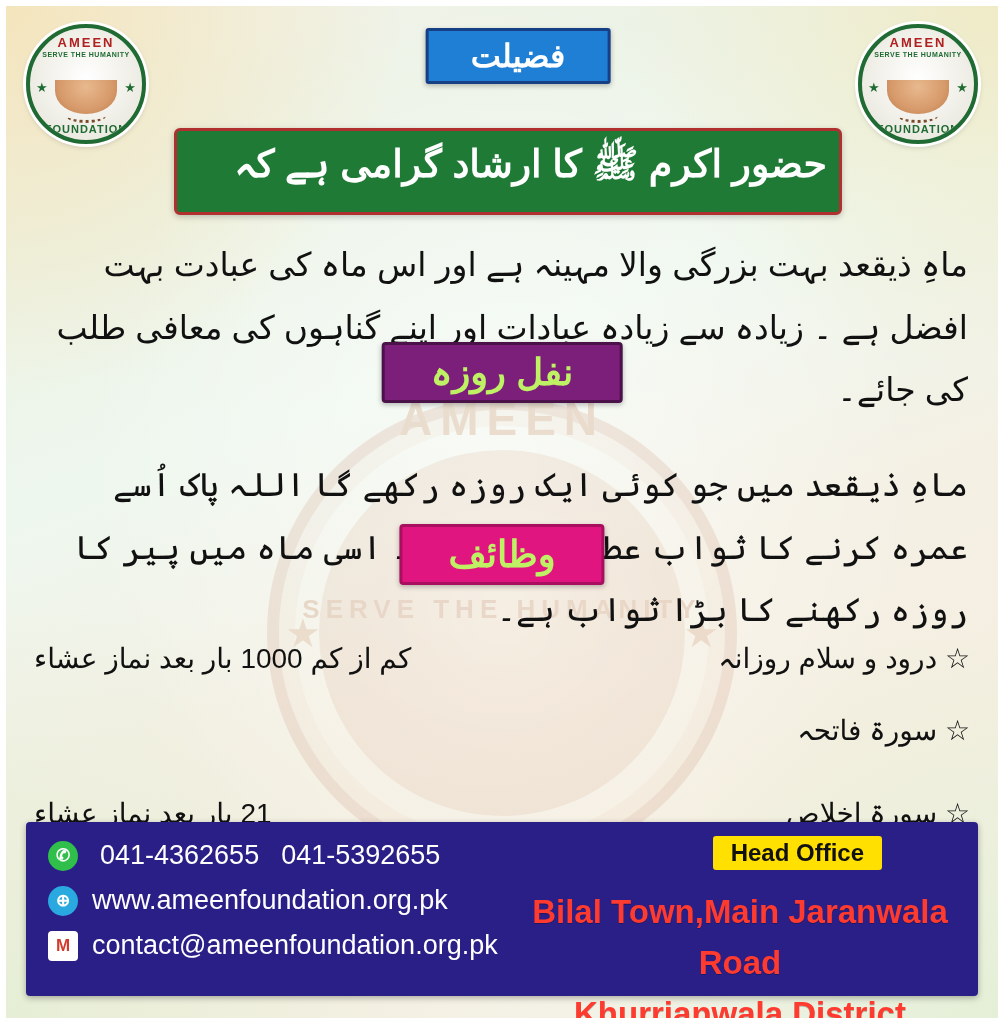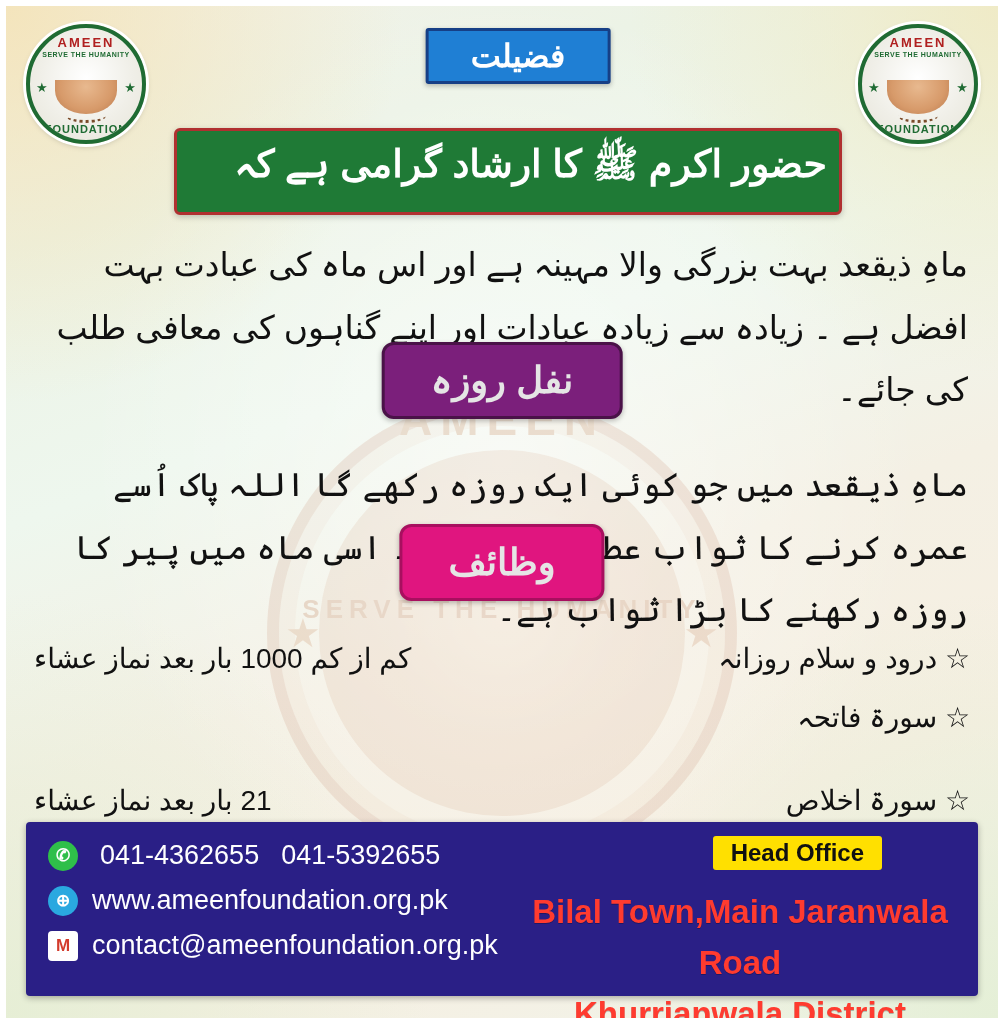--- a/index.html
+++ b/index.html
@@ -193,26 +193,26 @@
     font-size: 33px;
     line-height: 1.9;
   }
   .para-1 { left: 30px; right: 30px; top: 228px; width: auto; }
   .para-2 { left: 30px; right: 30px; top: 448px; }
 
   .section-pill {
     position: absolute;
     left: 50%;
     transform: translateX(-50%);
-    color: #e5e5e5;
+    color: #bef264;
     font-size: 37px;
     font-weight: bold;
     direction: rtl;
-    padding: 14px 46px;
-    border-radius: 12px;
+    padding: 6px 46px;
+    border-radius: 4px;
     box-shadow: 0 2px 5px rgba(0,0,0,0.25);
   }
   .pill-nafl {
     top: 336px;
     background: #7b1f7b;
     border: 3px solid #4a1248;
   }
   .pill-wazaif {
     top: 518px;
     background: #e0157f;
@@ -228,21 +228,21 @@
   }
   .wz-row {
     display: flex;
     flex-direction: row;
     justify-content: space-between;
     align-items: baseline;
     font-size: 28px;
     color: #111111;
     margin-bottom: 26px;
   }
-  .wz-name { white-space: nowrap; }
+  .wz-name { white-space: nowrap; margin-top: 13px; }
   .wz-detail { white-space: nowrap; margin-top: 24px; }
 
   
   .footer {
     position: absolute;
     left: 20px;
     right: 20px;
     bottom: 22px;
     height: 174px;
     background: #2a1f86;

